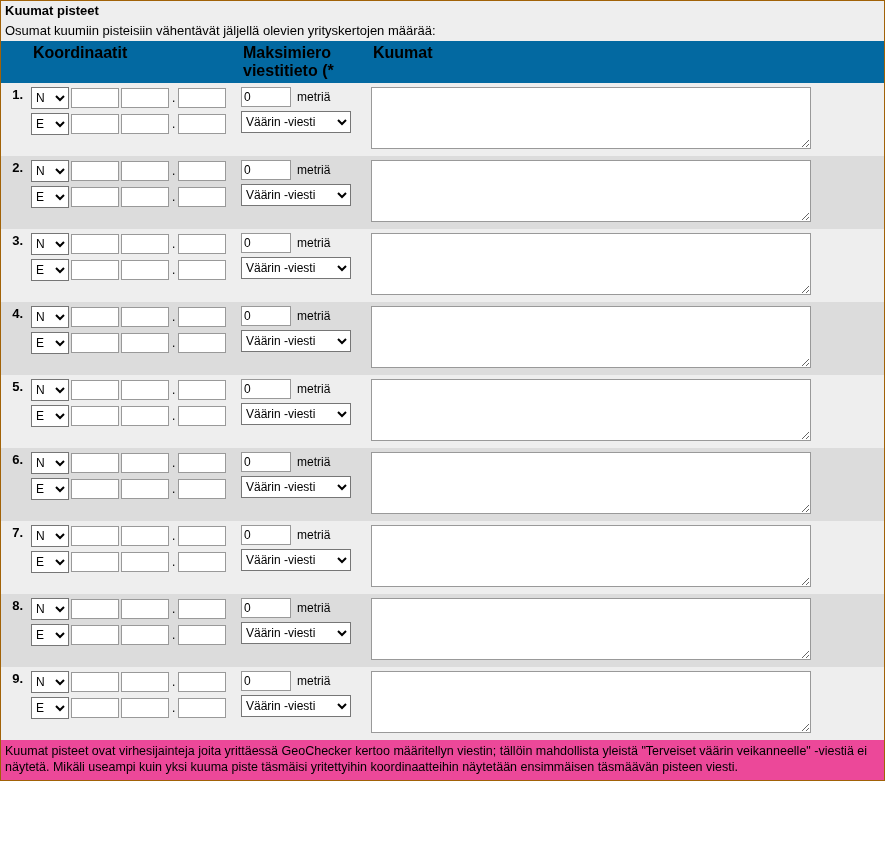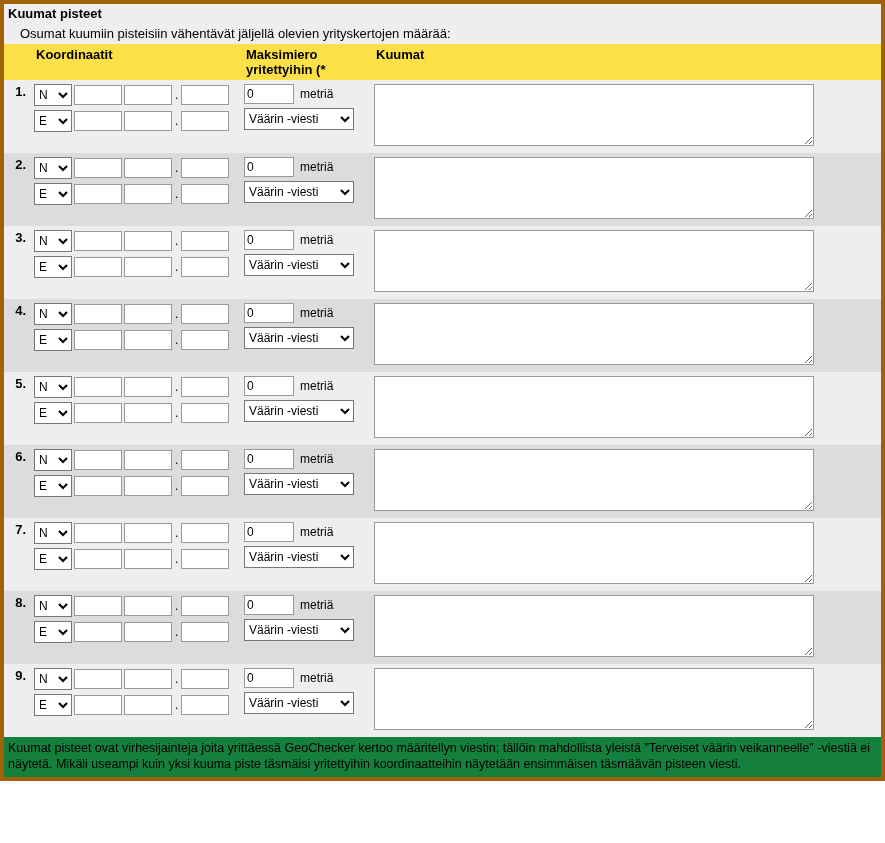--- a/index.html
+++ b/index.html
@@ -5,56 +5,55 @@
     * { box-sizing: border-box; }
     body {
       margin: 0;
       font-family: Verdana, Geneva, sans-serif;
       font-size: 12px;
       background: #fff;
       color: #000;
     }
     .panel {
       width: 885px;
-      border: 4px solid #a16207;
+      border: 1px solid #a16207;
       background: #eeeeee;
     }
     .panel-title {
       font-weight: bold;
       padding: 2px 4px;
       background: #eeeeee;
       font-size: 13px;
     }
     .top-row {
       padding: 3px 4px;
       background: #eeeeee;
       font-size: 13px;
       display: flex;
       align-items: center;
       gap: 4px;
-      margin-left: 12px;
     }
     .top-row select {
       flex: 1;
       height: 22px;
       font-family: inherit;
       font-size: 13px;
       border: 1px solid #767676;
       background: #fff;
     }
     table.grid {
       width: 100%;
       border-collapse: collapse;
     }
     table.grid th {
       text-align: left;
       font-weight: bold;
-      font-size: 13px;
+      font-size: 16px;
       padding: 3px 6px;
-      background: #fde047;
+      background: #0369a1;
       vertical-align: top;
     }
     table.grid th.numcol { width: 26px; }
     table.grid td {
       padding: 4px;
       vertical-align: top;
     }
     tr.alt td { background: #dcdcdc; }
     tr.norm td { background: #eeeeee; }
     .row-num {
@@ -102,41 +101,41 @@
       width: 440px;
       height: 62px;
       border: 1px solid #999;
       resize: both;
       font-family: inherit;
       font-size: 12px;
       padding: 2px;
     }
     .footer-note {
       padding: 3px 4px 4px 4px;
-      background: #15803d;
+      background: #ec4899;
       font-size: 12.5px;
       line-height: 1.3;
     }
   </style>
 </head>
 <body>
 
 <div class="panel">
   <div class="panel-title">Kuumat pisteet</div>
 
   <div class="top-row">
     <span>Osumat kuumiin pisteisiin vähentävät jäljellä olevien yrityskertojen määrää:</span>
   </div>
 
   <table class="grid">
     <thead>
       <tr>
         <th class="numcol"></th>
         <th style="width:210px">Koordinaatit</th>
-        <th style="width:130px">Maksimiero yritettyihin (*</th>
+        <th style="width:130px">Maksimiero viestitieto (*</th>
         <th>Kuumat</th>
       </tr>
     </thead>
     <tbody id="rows">
         <tr class="norm">
           <td class="row-num">1.</td>
           <td>
             <div class="coord-block">
               <div class="coord-line">
                 <select><option>N</option></select>

